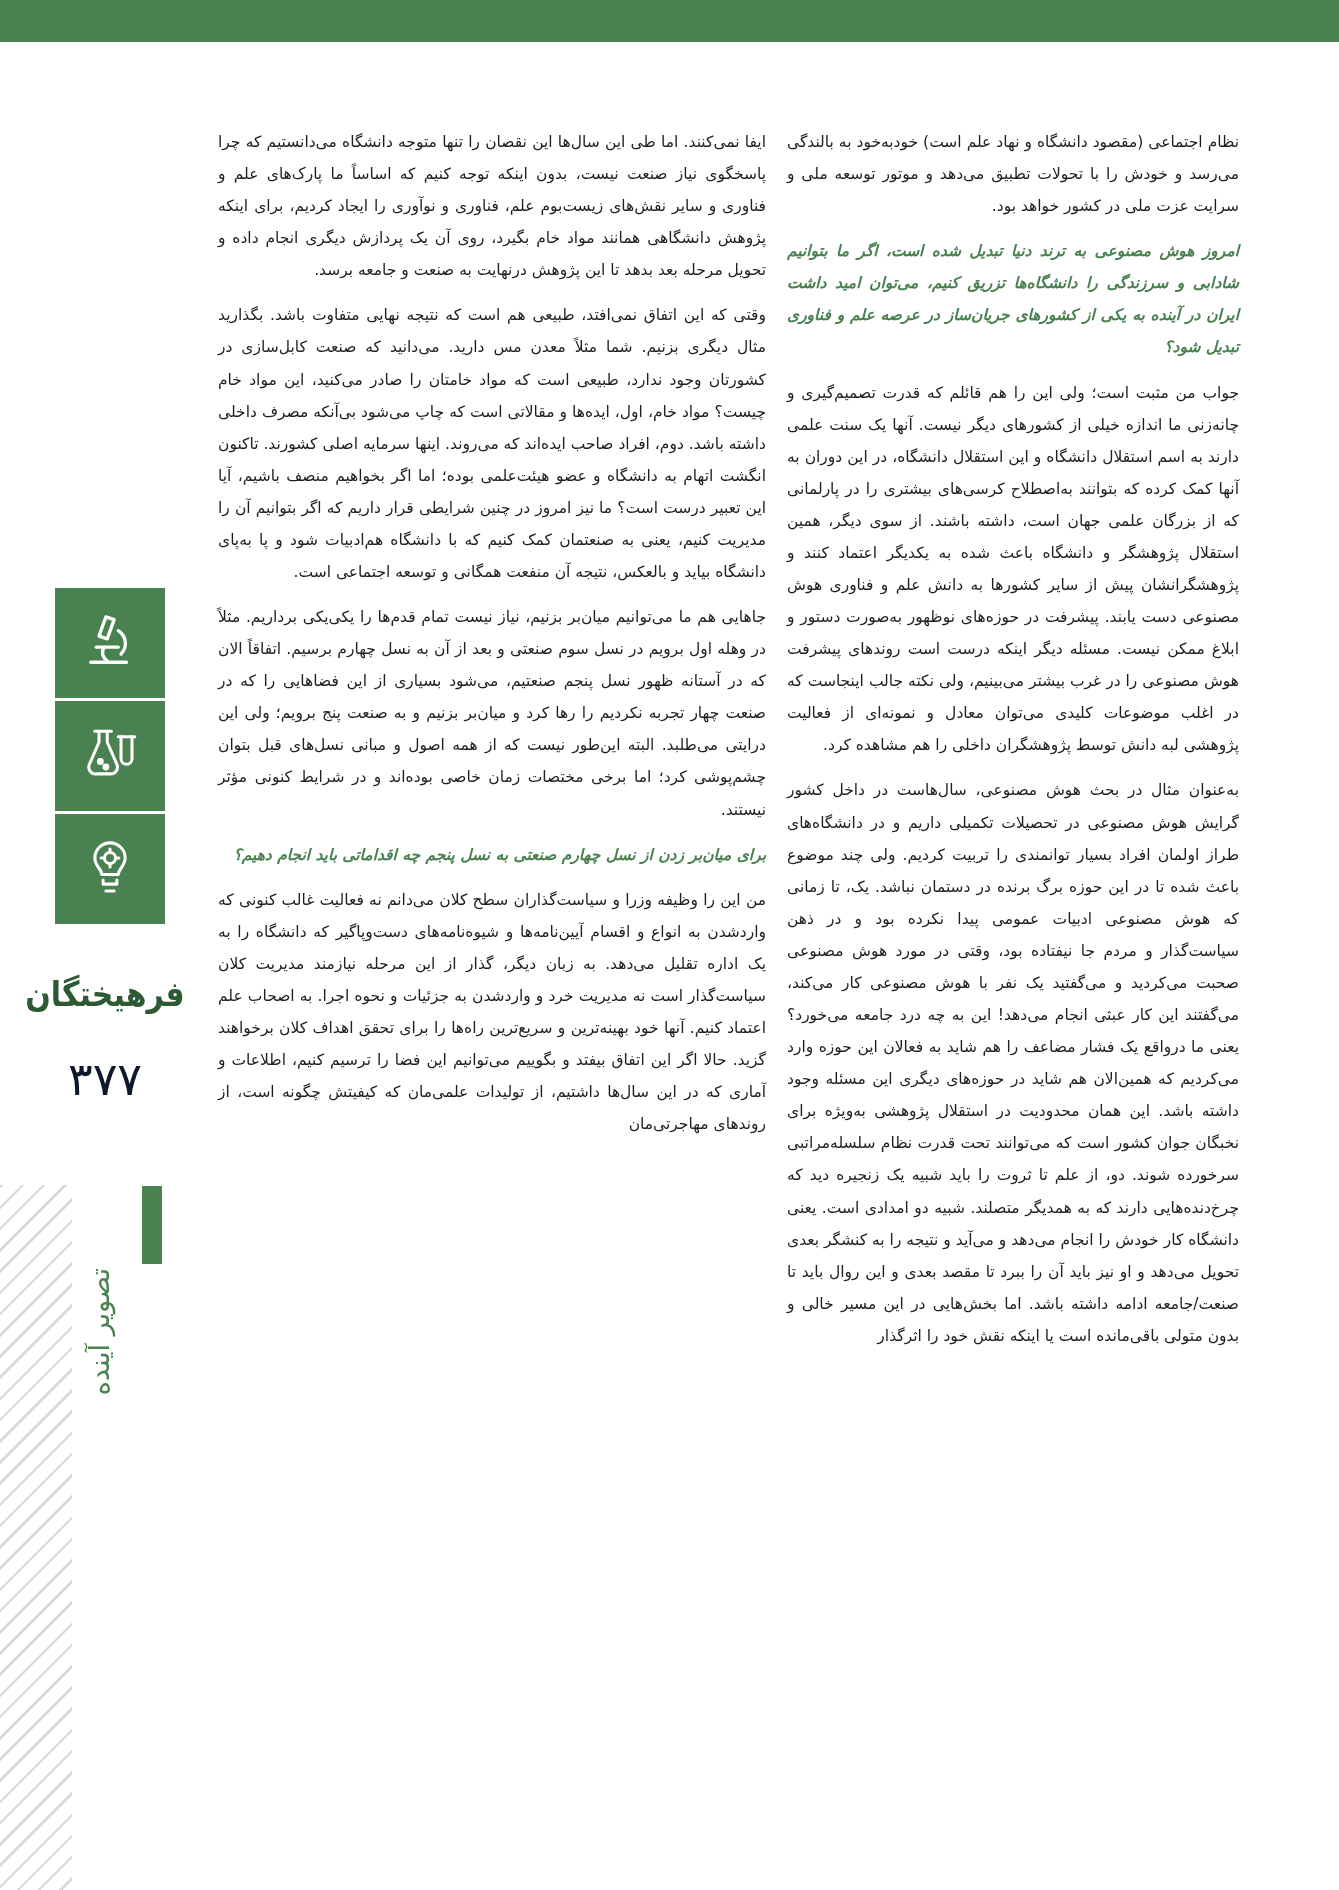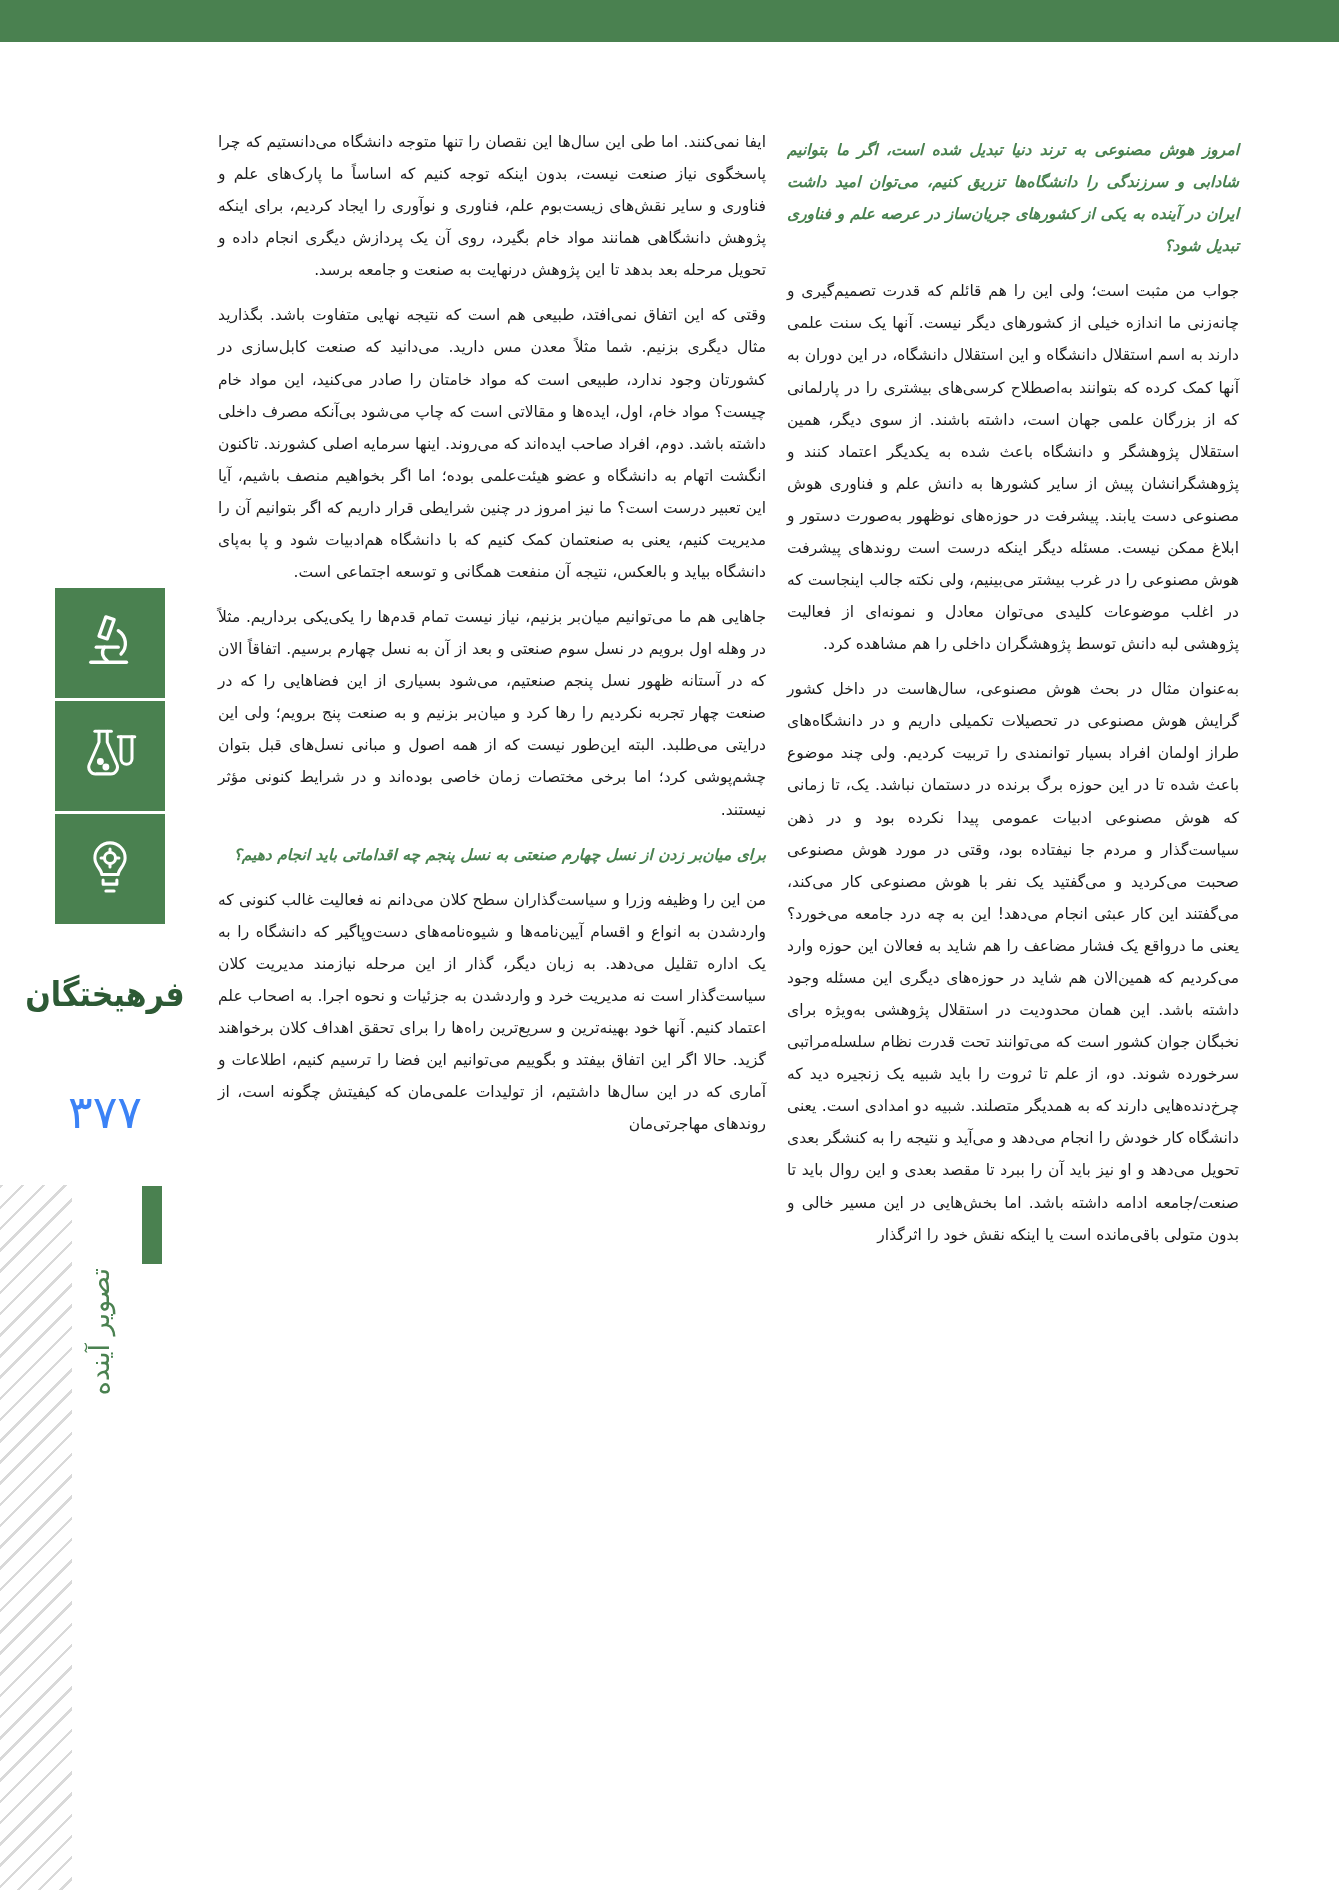--- a/index.html
+++ b/index.html
@@ -32,22 +32,22 @@
   .icon-block svg{width:66px;height:66px;}
   .logo{
     position:absolute;left:30px;top:948px;width:150px;height:90px;
     display:flex;align-items:center;justify-content:center;
     color:var(--logo-green);
     font-weight:bold;font-size:30px;
     direction:rtl;
     transform:scaleY(1.15);
   }
   .pagenum{
-    position:absolute;left:30px;top:1085px;width:150px;
-    text-align:center;font-size:46px;color:#3b82f6;
+    position:absolute;left:30px;top:1052px;width:150px;
+    text-align:center;font-size:46px;color:#0f172a;
     direction:rtl;letter-spacing:2px;
   }
   .marker{
     position:absolute;left:142px;top:1186px;width:20px;height:78px;
     background:var(--accent-green);
   }
   .vlabel{
     position:absolute;left:80px;top:1468px;width:200px;height:40px;
     transform:rotate(-90deg);transform-origin:0 0;
     direction:rtl;text-align:right;
@@ -133,20 +133,21 @@
 
     <div class="vlabel">تصویر آینده</div>
 
     <div class="stripes"></div>
 
   </aside>
 
   <main>
 
     <section class="col right-col">
+      <p class="body">نظام اجتماعی (مقصود دانشگاه و نهاد علم است) خودبه‌خود به بالندگی می‌رسد و خودش را با تحولات تطبیق می‌دهد و موتور توسعه ملی و سرایت عزت ملی در کشور خواهد بود.</p>
       <p class="question">امروز هوش مصنوعی به ترند دنیا تبدیل شده است، اگر ما بتوانیم شادابی و سرزندگی را دانشگاه‌ها تزریق کنیم، می‌توان امید داشت ایران در آینده به یکی از کشورهای جریان‌ساز در عرصه علم و فناوری تبدیل شود؟</p>
       <p class="body">جواب من مثبت است؛ ولی این را هم قائلم که قدرت تصمیم‌گیری و چانه‌زنی ما اندازه خیلی از کشورهای دیگر نیست. آنها یک سنت علمی دارند به اسم استقلال دانشگاه و این استقلال دانشگاه، در این دوران به آنها کمک کرده که بتوانند به‌اصطلاح کرسی‌های بیشتری را در پارلمانی که از بزرگان علمی جهان است، داشته باشند. از سوی دیگر، همین استقلال پژوهشگر و دانشگاه باعث شده به یکدیگر اعتماد کنند و پژوهشگرانشان پیش از سایر کشورها به دانش علم و فناوری هوش مصنوعی دست یابند. پیشرفت در حوزه‌های نوظهور به‌صورت دستور و ابلاغ ممکن نیست. مسئله دیگر اینکه درست است روندهای پیشرفت هوش مصنوعی را در غرب بیشتر می‌بینیم، ولی نکته جالب اینجاست که در اغلب موضوعات کلیدی می‌توان معادل و نمونه‌ای از فعالیت پژوهشی لبه دانش توسط پژوهشگران داخلی را هم مشاهده کرد.</p>
       <p class="body">به‌عنوان مثال در بحث هوش مصنوعی، سال‌هاست در داخل کشور گرایش هوش مصنوعی در تحصیلات تکمیلی داریم و در دانشگاه‌های طراز اولمان افراد بسیار توانمندی را تربیت کردیم. ولی چند موضوع باعث شده تا در این حوزه برگ برنده در دستمان نباشد. یک، تا زمانی که هوش مصنوعی ادبیات عمومی پیدا نکرده بود و در ذهن سیاست‌گذار و مردم جا نیفتاده بود، وقتی در مورد هوش مصنوعی صحبت می‌کردید و می‌گفتید یک نفر با هوش مصنوعی کار می‌کند، می‌گفتند این کار عبثی انجام می‌دهد! این به چه درد جامعه می‌خورد؟ یعنی ما درواقع یک فشار مضاعف را هم شاید به فعالان این حوزه وارد می‌کردیم که همین‌الان هم شاید در حوزه‌های دیگری این مسئله وجود داشته باشد. این همان محدودیت در استقلال پژوهشی به‌ویژه برای نخبگان جوان کشور است که می‌توانند تحت قدرت نظام سلسله‌مراتبی سرخورده شوند. دو، از علم تا ثروت را باید شبیه یک زنجیره دید که چرخ‌دنده‌هایی دارند که به همدیگر متصلند. شبیه دو امدادی است. یعنی دانشگاه کار خودش را انجام می‌دهد و می‌آید و نتیجه را به کنشگر بعدی تحویل می‌دهد و او نیز باید آن را ببرد تا مقصد بعدی و این روال باید تا صنعت/جامعه ادامه داشته باشد. اما بخش‌هایی در این مسیر خالی و بدون متولی باقی‌مانده است یا اینکه نقش خود را اثرگذار</p>
     </section>
 
     <section class="col left-col">
       <p class="body">ایفا نمی‌کنند. اما طی این سال‌ها این نقصان را تنها متوجه دانشگاه می‌دانستیم که چرا پاسخگوی نیاز صنعت نیست، بدون اینکه توجه کنیم که اساساً ما پارک‌های علم و فناوری و سایر نقش‌های زیست‌بوم علم، فناوری و نوآوری را ایجاد کردیم، برای اینکه پژوهش دانشگاهی همانند مواد خام بگیرد، روی آن یک پردازش دیگری انجام داده و تحویل مرحله بعد بدهد تا این پژوهش درنهایت به صنعت و جامعه برسد.</p>
       <p class="body">وقتی که این اتفاق نمی‌افتد، طبیعی هم است که نتیجه نهایی متفاوت باشد. بگذارید مثال دیگری بزنیم. شما مثلاً معدن مس دارید. می‌دانید که صنعت کابل‌سازی در کشورتان وجود ندارد، طبیعی است که مواد خامتان را صادر می‌کنید، این مواد خام چیست؟ مواد خام، اول، ایده‌ها و مقالاتی است که چاپ می‌شود بی‌آنکه مصرف داخلی داشته باشد. دوم، افراد صاحب ایده‌اند که می‌روند. اینها سرمایه اصلی کشورند. تاکنون انگشت اتهام به دانشگاه و عضو هیئت‌علمی بوده؛ اما اگر بخواهیم منصف باشیم، آیا این تعبیر درست است؟ ما نیز امروز در چنین شرایطی قرار داریم که اگر بتوانیم آن را مدیریت کنیم، یعنی به صنعتمان کمک کنیم که با دانشگاه هم‌ادبیات شود و پا به‌پای دانشگاه بیاید و بالعکس، نتیجه آن منفعت همگانی و توسعه اجتماعی است.</p>
       <p class="body">جاهایی هم ما می‌توانیم میان‌بر بزنیم، نیاز نیست تمام قدم‌ها را یکی‌یکی برداریم. مثلاً در وهله اول برویم در نسل سوم صنعتی و بعد از آن به نسل چهارم برسیم. اتفاقاً الان که در آستانه ظهور نسل پنجم صنعتیم، می‌شود بسیاری از این فضاهایی را که در صنعت چهار تجربه نکردیم را رها کرد و میان‌بر بزنیم و به صنعت پنج برویم؛ ولی این درایتی می‌طلبد. البته این‌طور نیست که از همه اصول و مبانی نسل‌های قبل بتوان چشم‌پوشی کرد؛ اما برخی مختصات زمان خاصی بوده‌اند و در شرایط کنونی مؤثر نیستند.</p>
       <p class="question">برای میان‌بر زدن از نسل چهارم صنعتی به نسل پنجم چه اقداماتی باید انجام دهیم؟</p>

